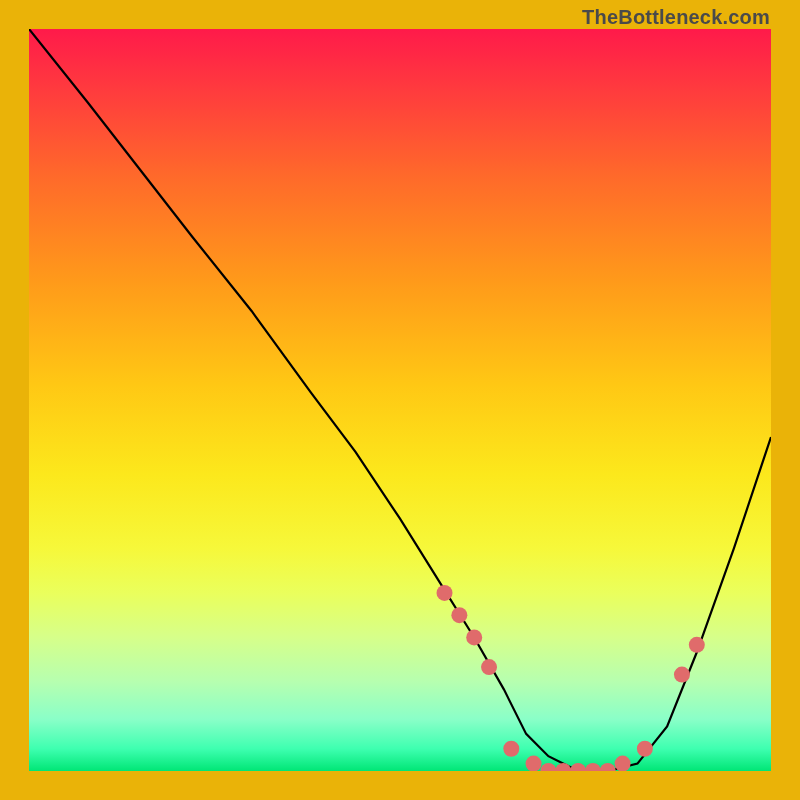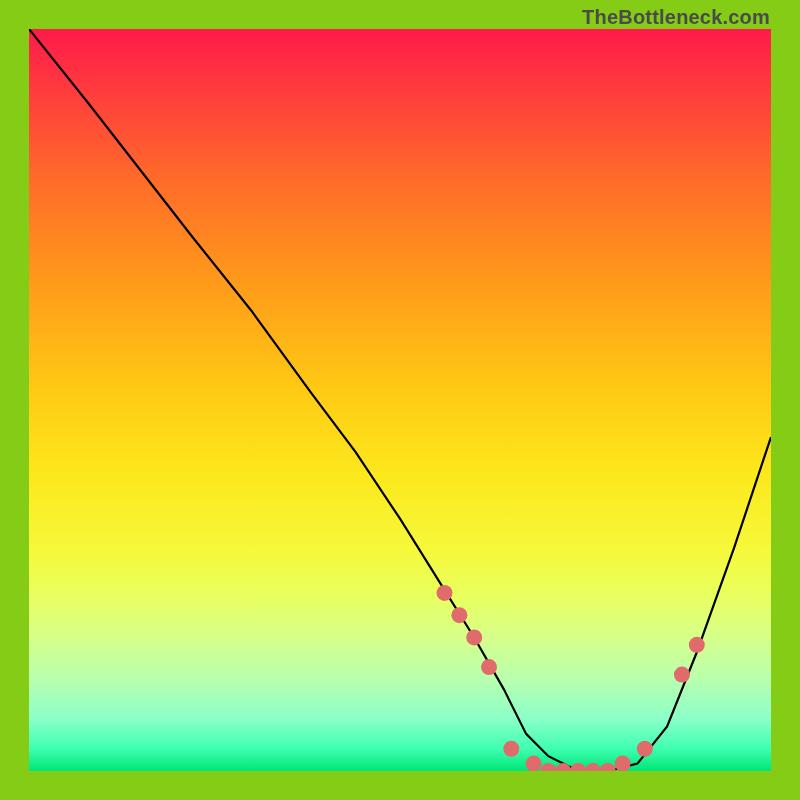--- a/index.html
+++ b/index.html
@@ -1,21 +1,21 @@
 <!DOCTYPE html>
 <html><head>
 <meta charset="utf-8">
 <style>
   * { margin: 0; padding: 0; box-sizing: border-box; }
   html, body { width: 800px; height: 800px; overflow: hidden; background: #000; }
   .chart-container {
     position: relative;
     width: 800px;
     height: 800px;
-    background: #84cc16;
+    background: #eab308;
   }
   .plot-area {
     position: absolute;
     left: 29px;
     top: 29px;
     width: 742px;
     height: 742px;
     overflow: hidden;
   }
   .gradient-bg {

